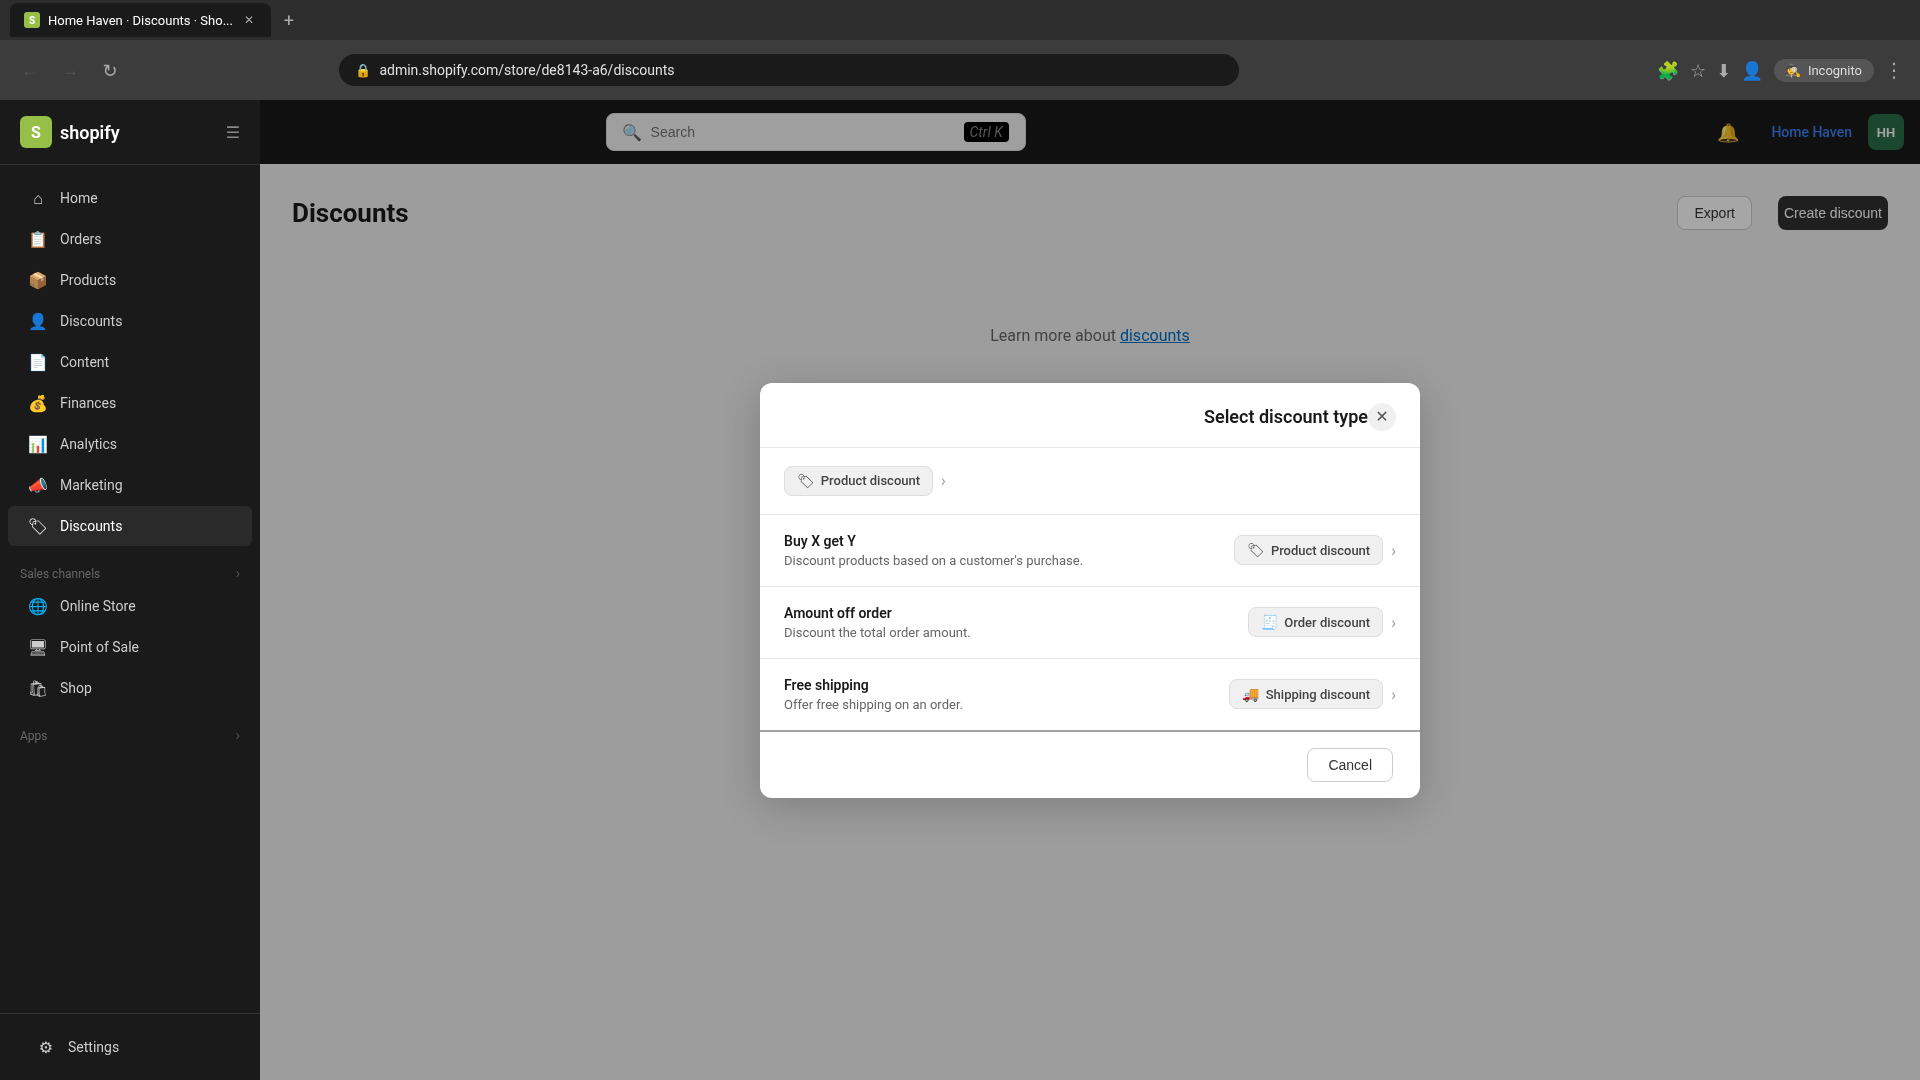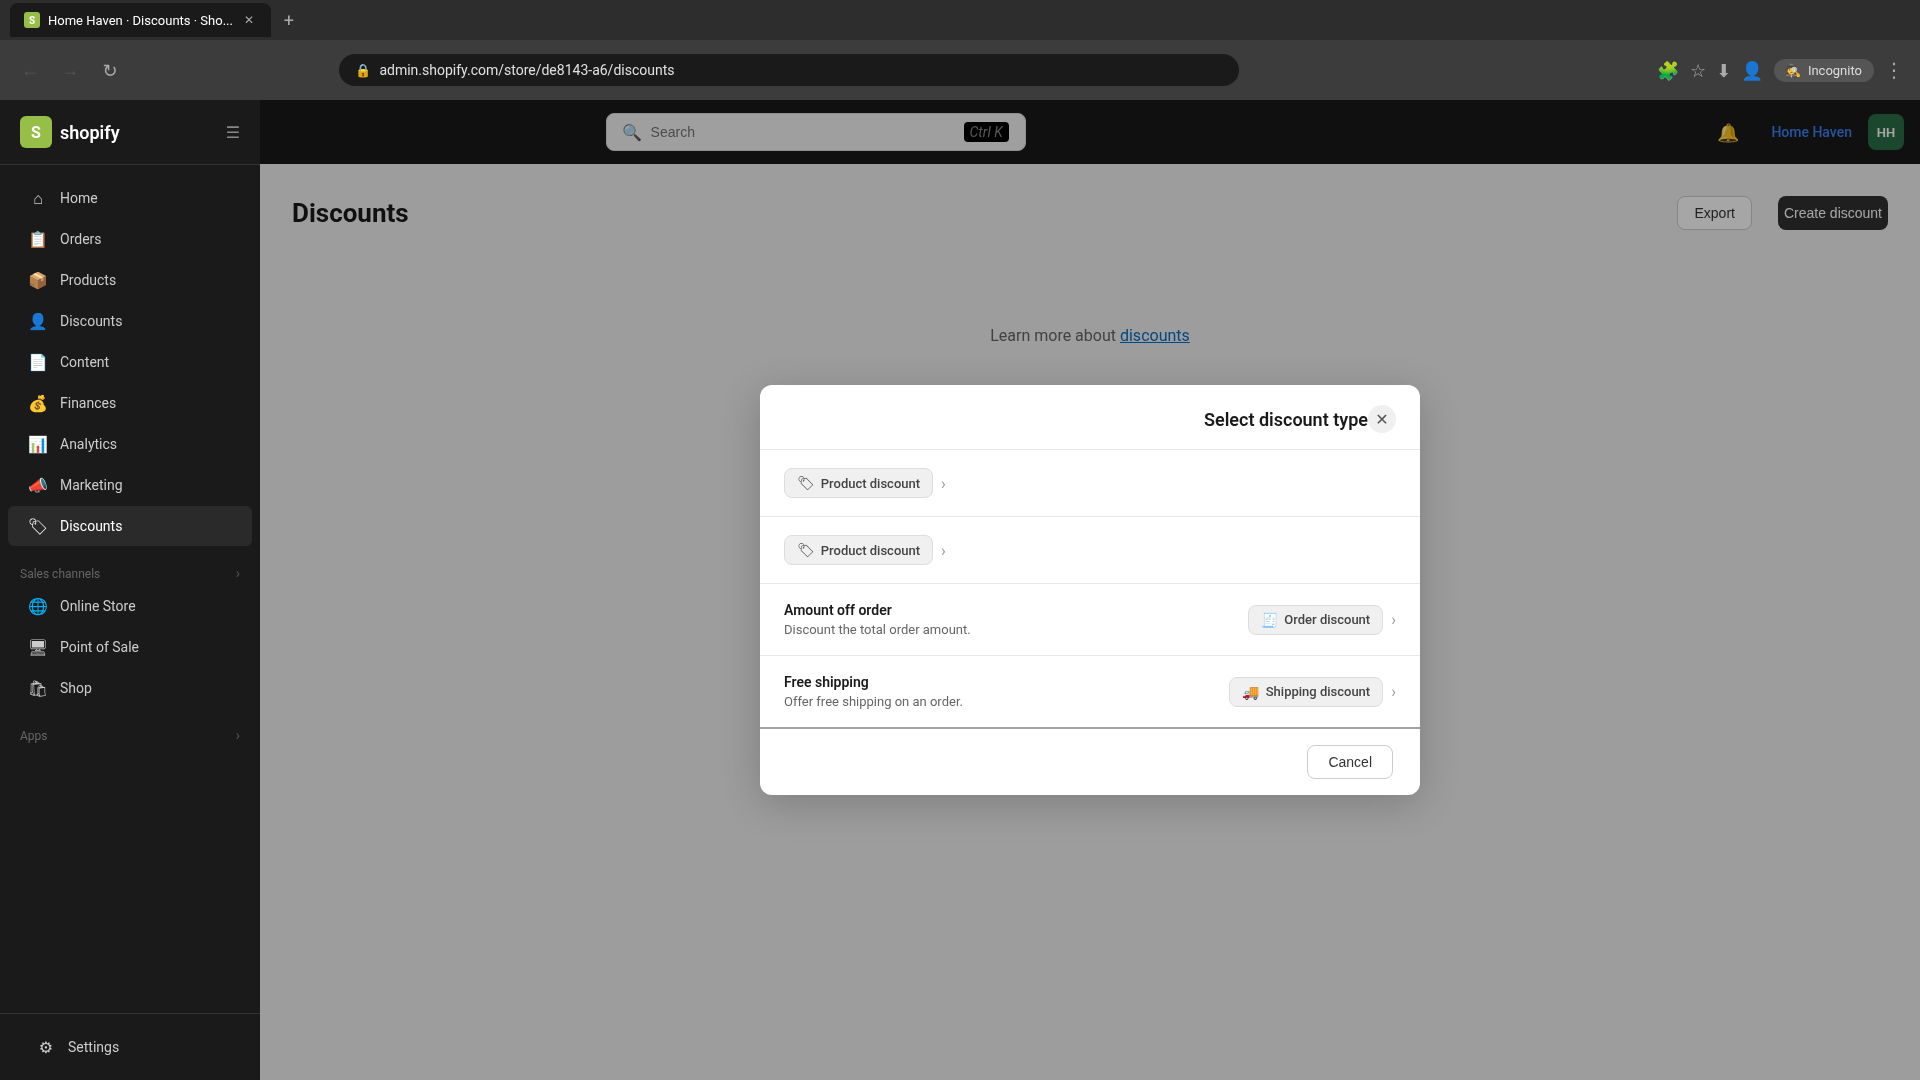--- a/index.html
+++ b/index.html
@@ -601,20 +601,24 @@
             <div class="discount-option-right">
               <div class="discount-badge">
                 <span class="badge-icon">🏷</span>
                 <span>Product discount</span>
               </div>
               <span class="chevron-right">›</span>
             </div>
           </div>
 
           <div class="discount-option">
+            <div class="discount-option-info">
+              <div class="discount-option-title">Buy X get Y</div>
+              <div class="discount-option-desc">Discount products based on a customer's purchase.</div>
+            </div>
             <div class="discount-option-right">
               <div class="discount-badge">
                 <span class="badge-icon">🏷</span>
                 <span>Product discount</span>
               </div>
               <span class="chevron-right">›</span>
             </div>
           </div>
 
           <div class="discount-option">

